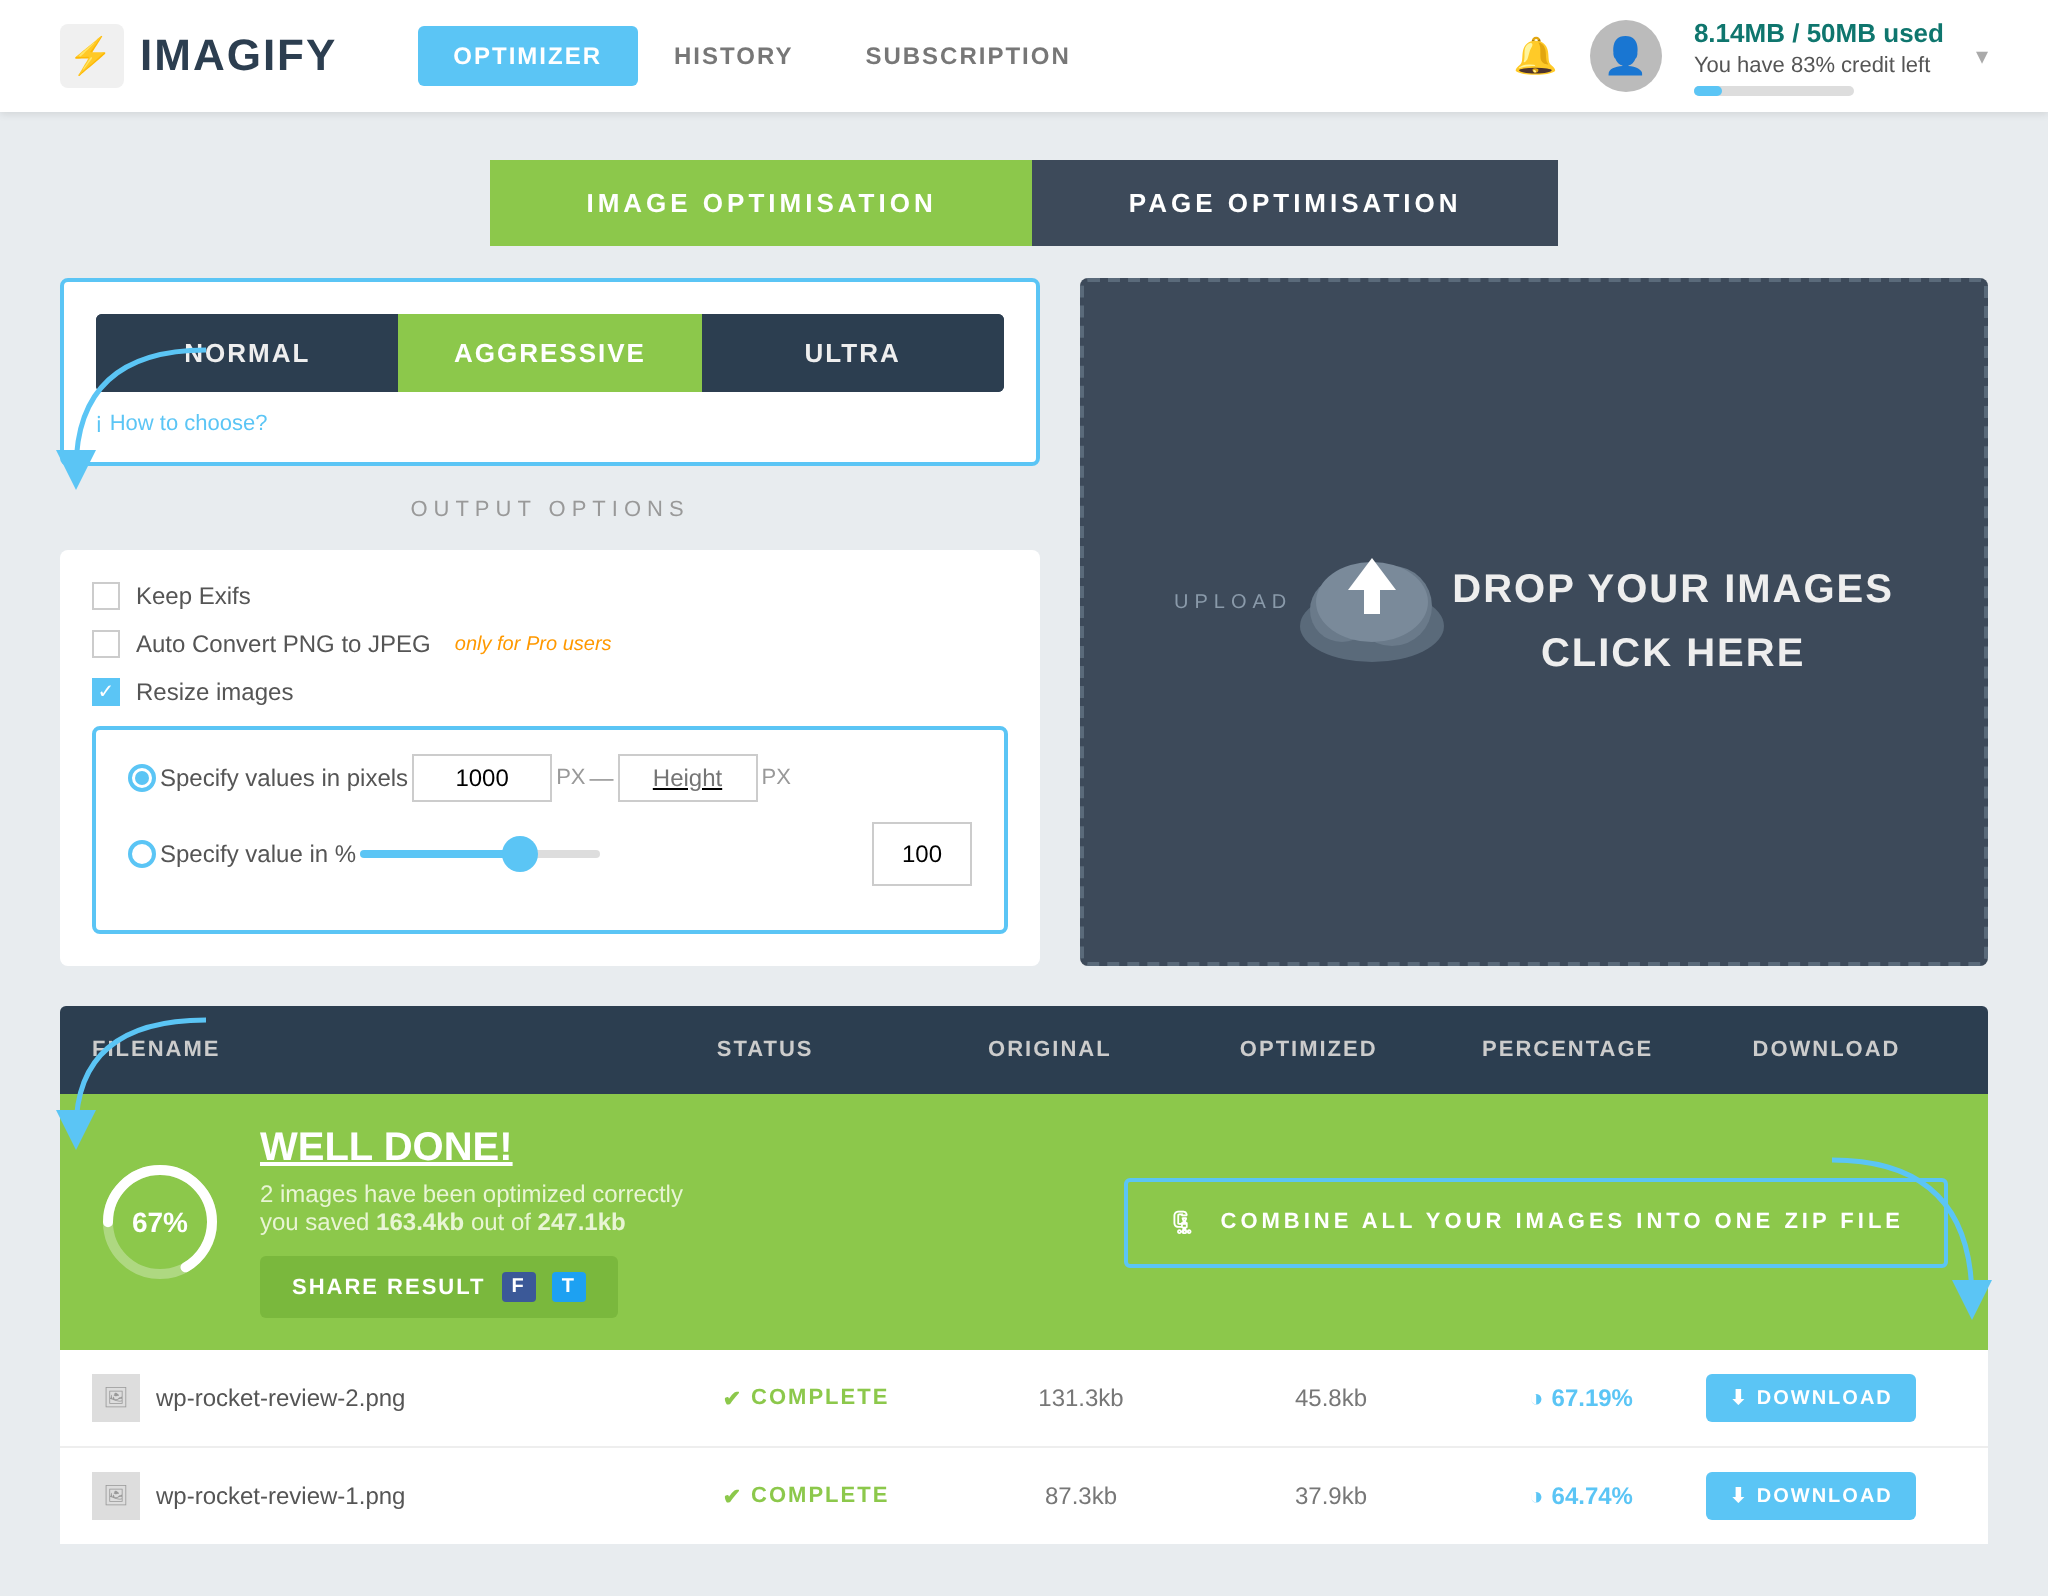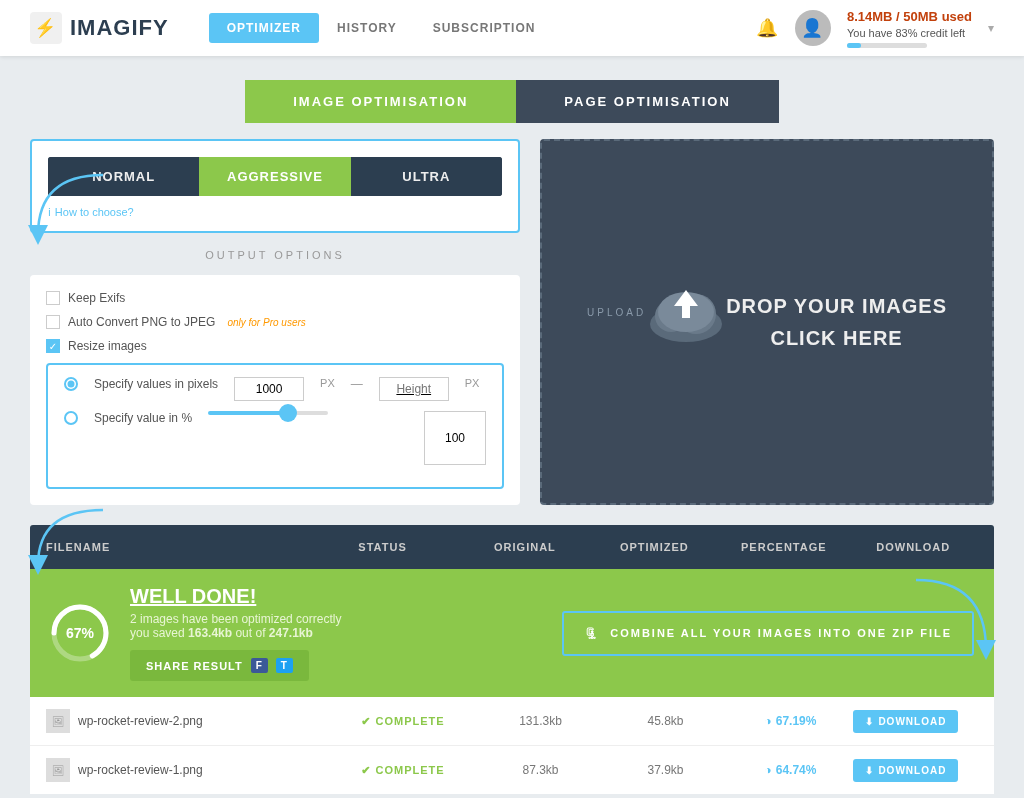--- a/index.html
+++ b/index.html
@@ -10,21 +10,21 @@
     .logo-area { display: flex; align-items: center; gap: 8px; margin-right: 40px; }
     .logo-icon { width: 32px; height: 32px; }
     .logo-text { font-size: 22px; font-weight: bold; color: #2c3e50; letter-spacing: 1px; }
     .nav { display: flex; gap: 0; }
     .nav-item { padding: 8px 18px; font-size: 12px; font-weight: 600; letter-spacing: 1px; text-transform: uppercase; cursor: pointer; color: #777; }
     .nav-item.active { background: #5bc5f5; color: #fff; border-radius: 3px; }
     .header-right { margin-left: auto; display: flex; align-items: center; gap: 16px; }
     .bell-icon { font-size: 18px; color: #aaa; cursor: pointer; }
     .avatar { width: 36px; height: 36px; border-radius: 50%; background: #bbb; overflow: hidden; display: flex; align-items: center; justify-content: center; font-size: 18px; }
     .usage-info { font-size: 11px; color: #555; line-height: 1.4; }
-    .usage-info .mb { font-weight: bold; font-size: 13px; color: #c2410c; }
+    .usage-info .mb { font-weight: bold; font-size: 13px; color: #0f766e; }
     .usage-bar-outer { width: 80px; height: 5px; background: #ddd; border-radius: 3px; margin-top: 2px; }
     .usage-bar-inner { width: 17%; height: 100%; background: #5bc5f5; border-radius: 3px; }
     .chevron { font-size: 12px; color: #aaa; cursor: pointer; }
 
     
     .tab-bar { display: flex; justify-content: center; padding: 24px 0 16px; gap: 0; }
     .tab-btn { padding: 14px 48px; font-size: 13px; font-weight: 700; letter-spacing: 2px; text-transform: uppercase; cursor: pointer; border: none; }
     .tab-btn.active { background: #8cc84b; color: #fff; }
     .tab-btn.inactive { background: #3d4a5a; color: #fff; }
 
@@ -46,31 +46,31 @@
     
     .output-box { background: #fff; padding: 16px; border-radius: 4px; margin-bottom: 0; }
     .output-option { display: flex; align-items: center; gap: 8px; margin-bottom: 10px; }
     .checkbox { width: 14px; height: 14px; border: 1px solid #ccc; background: #fff; display: inline-block; }
     .checkbox.checked { background: #5bc5f5; border-color: #5bc5f5; display: flex; align-items: center; justify-content: center; color: #fff; font-size: 10px; }
     .option-label { font-size: 12px; color: #555; }
     .pro-badge { font-size: 10px; color: #f90; font-style: italic; margin-left: 4px; }
 
     
     .resize-box { background: #fff; border: 2px solid #5bc5f5; border-radius: 4px; padding: 12px 16px; }
-    .resize-row { display: flex; align-items: flex-start; gap: 16px; margin-bottom: 10px; }
+    .resize-row { display: flex; align-items: center; gap: 2px; margin-bottom: 10px; }
     .radio-btn { width: 14px; height: 14px; border-radius: 50%; border: 2px solid #5bc5f5; display: inline-block; position: relative; }
     .radio-btn.selected::after { content: ''; width: 7px; height: 7px; background: #5bc5f5; border-radius: 50%; position: absolute; top: 50%; left: 50%; transform: translate(-50%,-50%); }
     .px-input { width: 70px; padding: 4px 6px; border: 1px solid #ccc; font-size: 12px; text-align: center; }
     .px-label { font-size: 11px; color: #999; }
     .sep { color: #999; font-size: 12px; }
     .height-input { width: 70px; padding: 4px 6px; border: 1px solid #ccc; font-size: 12px; text-align: center; text-decoration: underline; }
     .slider-container { display: flex; align-items: center; gap: 10px; flex: 1; }
     .slider { -webkit-appearance: none; width: 120px; height: 4px; background: linear-gradient(to right, #5bc5f5 70%, #ddd 70%); border-radius: 2px; outline: none; cursor: pointer; }
     .slider::-webkit-slider-thumb { -webkit-appearance: none; width: 18px; height: 18px; border-radius: 50%; background: #5bc5f5; cursor: pointer; }
-    .percent-input { width: 62px; padding: 19px 6px; border: 1px solid #ccc; font-size: 12px; text-align: center; }
+    .percent-input { width: 50px; padding: 8px 6px; border: 1px solid #ccc; font-size: 12px; text-align: center; }
 
     
     .upload-area { flex: 1; background: #3d4a5a; border: 2px dashed #5a6a7a; border-radius: 4px; display: flex; align-items: center; justify-content: center; min-height: 340px; cursor: pointer; }
     .upload-label { font-size: 10px; letter-spacing: 3px; color: #8a9aaa; text-transform: uppercase; margin-bottom: 20px; }
     .upload-cloud { margin-bottom: 20px; }
     .upload-text { font-size: 20px; font-weight: 700; color: #eee; letter-spacing: 1px; text-align: center; line-height: 1.6; }
 
     
     .page-wrapper { position: relative; }
 

